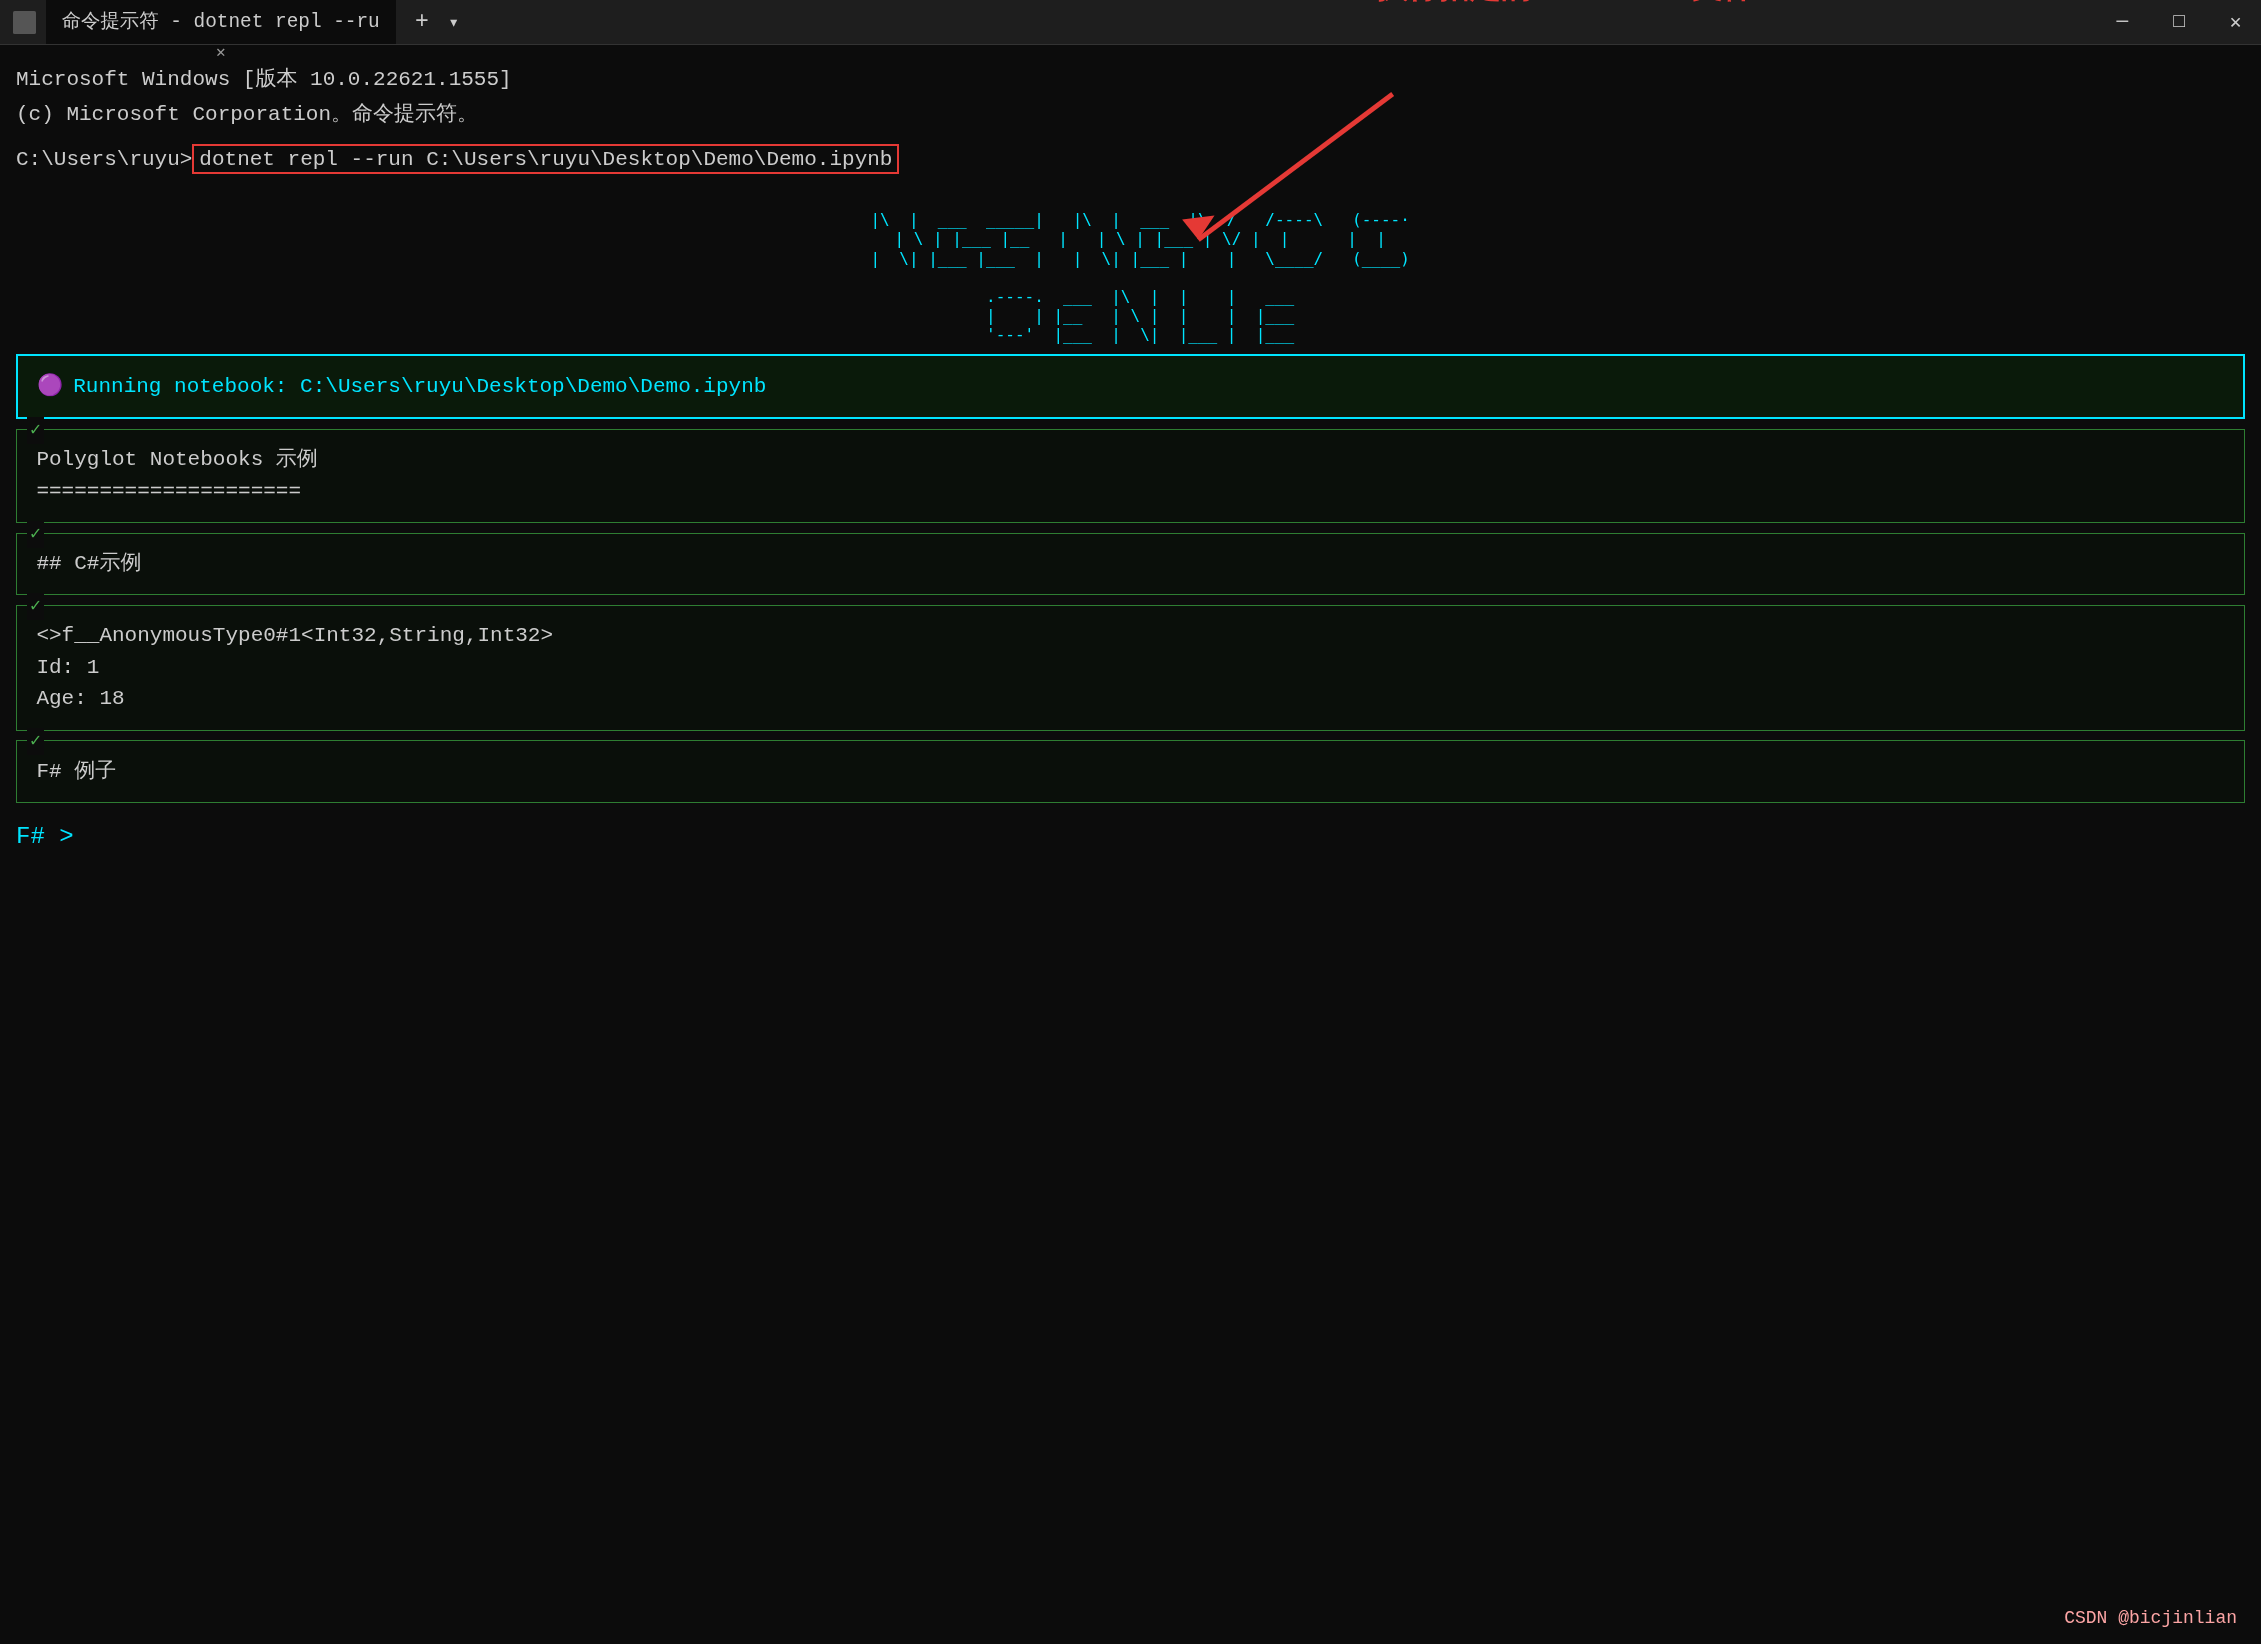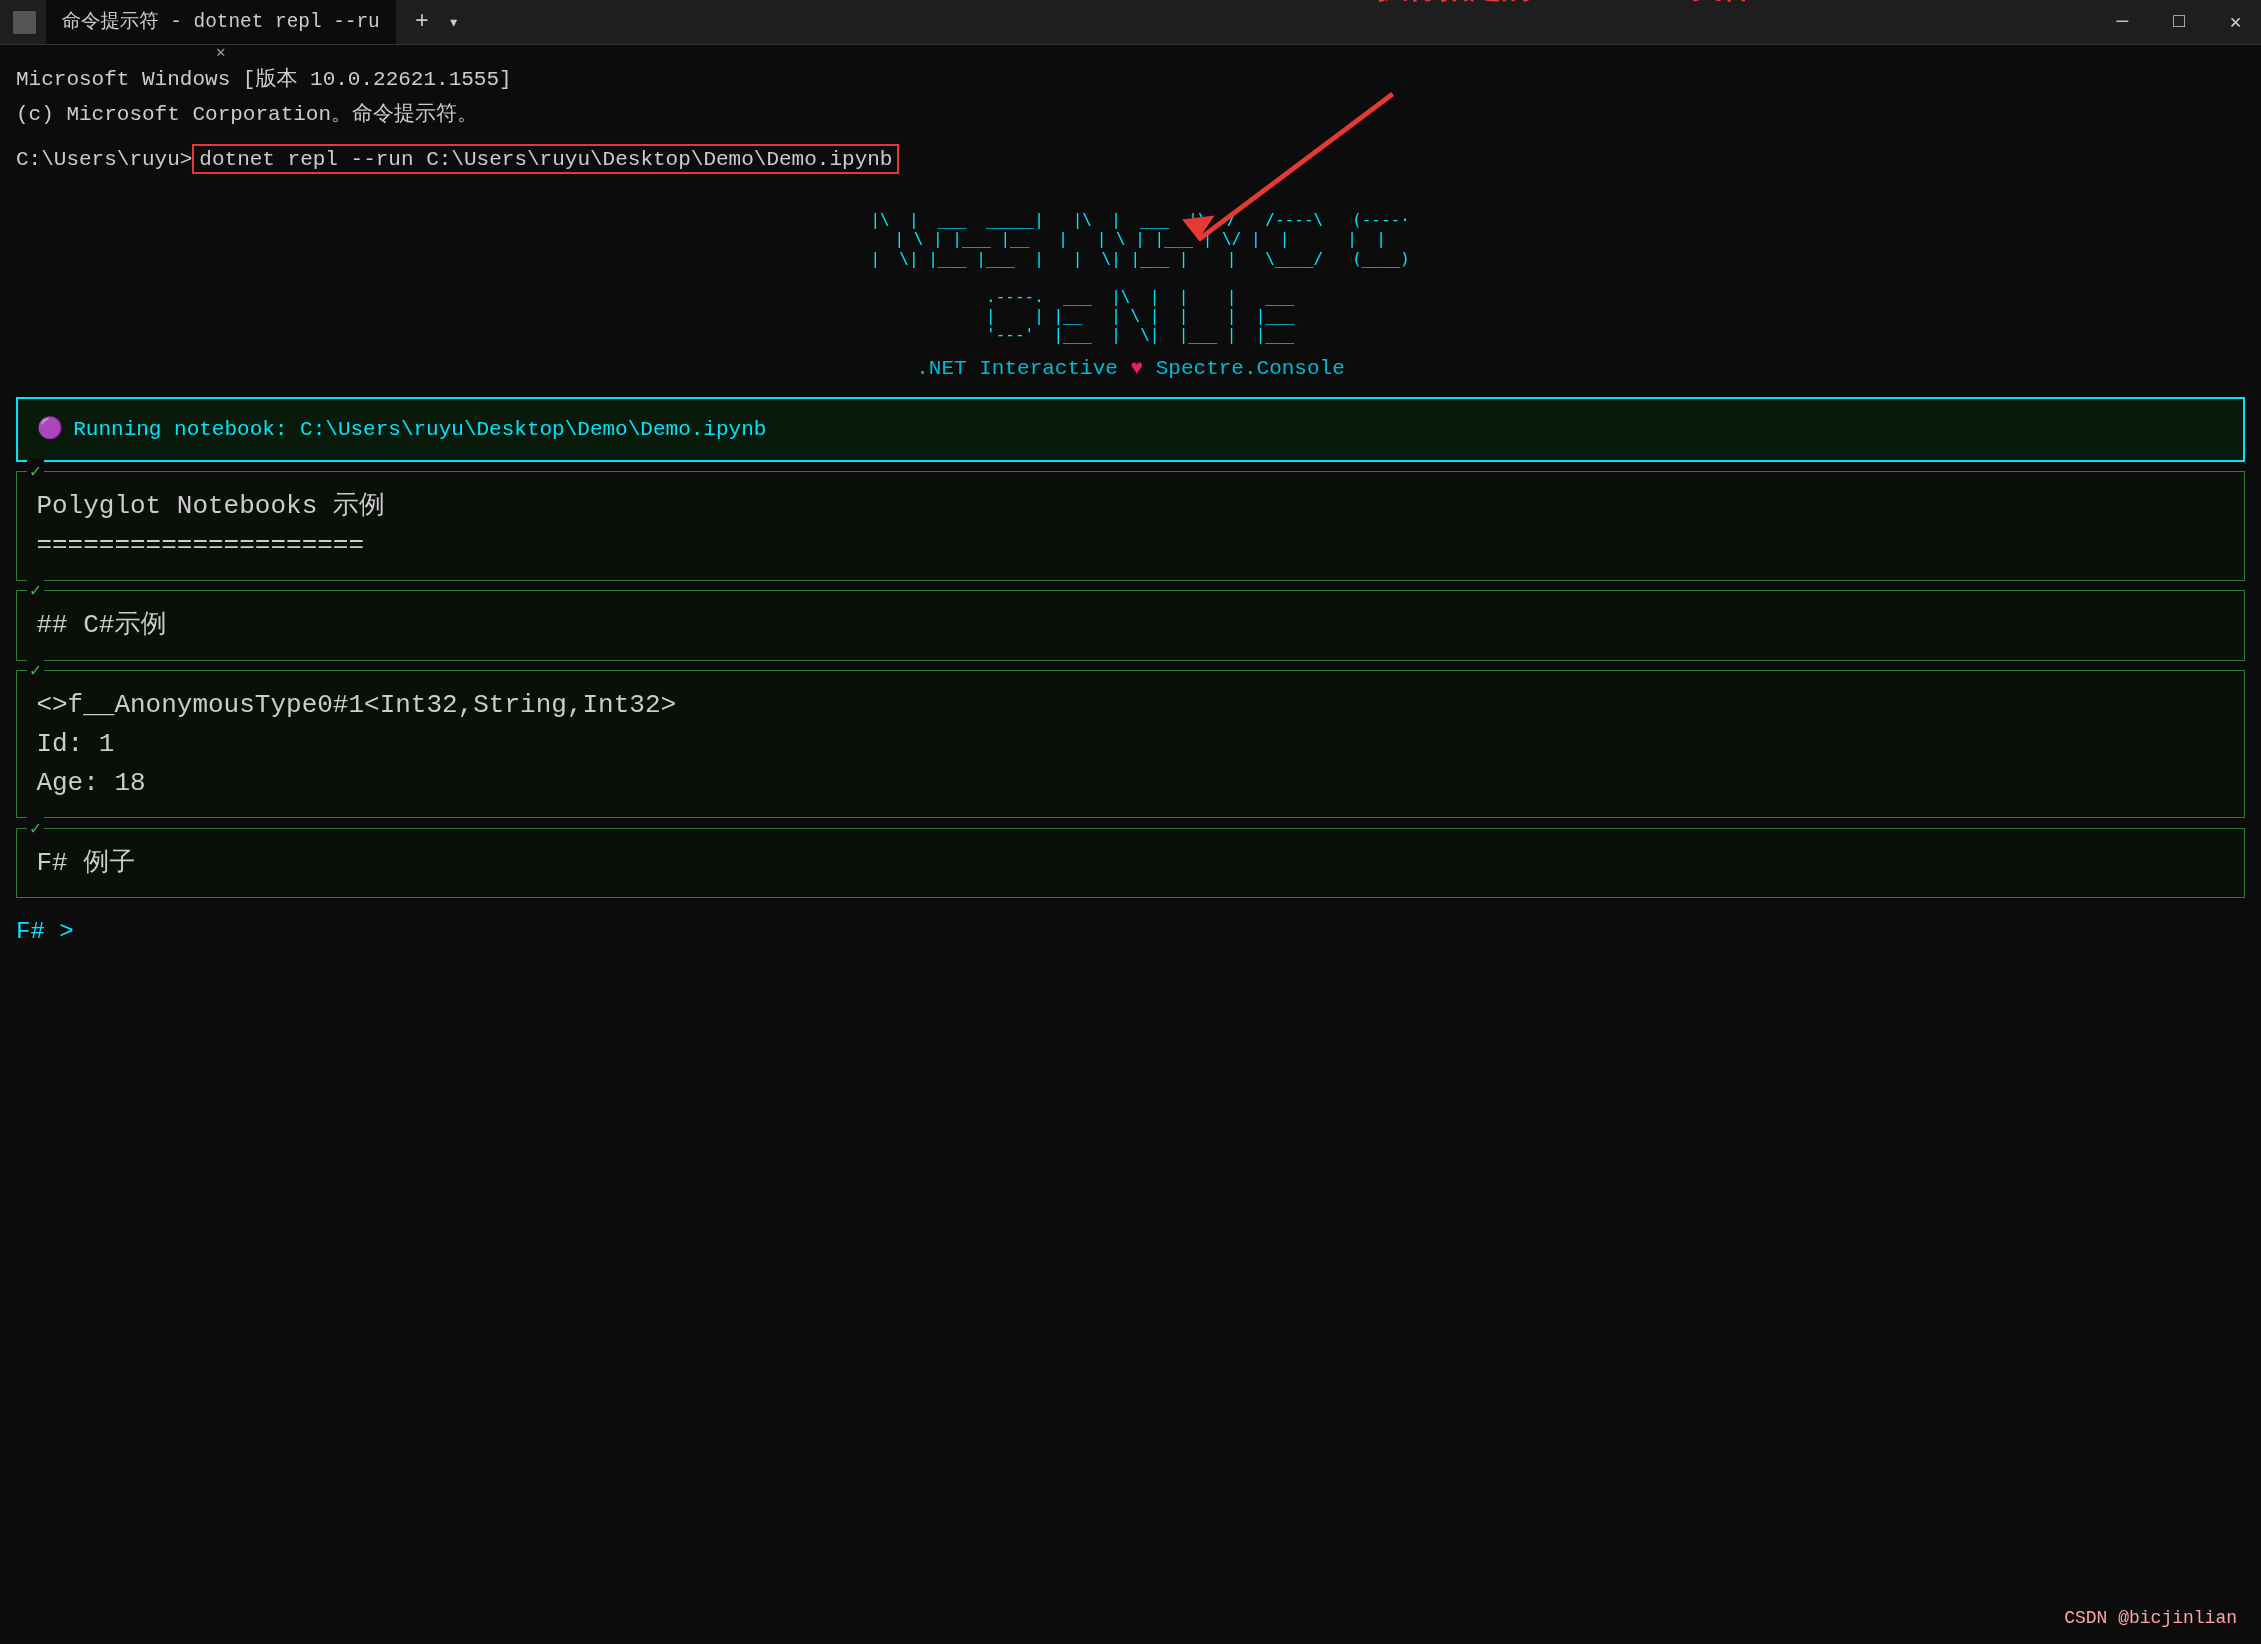--- a/index.html
+++ b/index.html
@@ -124,21 +124,21 @@
     .running-icon {
       font-size: 21px;
     }
 
     
     .output-box {
       border: 1.6px solid #2e7d32;
       padding: 14.6px 19.4px;
       margin: 9.7px 0;
       color: #cccccc;
-      font-size: 26px;
+      font-size: 21px;
       background: #0a0f0a;
       position: relative;
     }
 
     .output-box::before {
       content: '✓';
       color: #4caf50;
       position: absolute;
       top: -13px;
       left: 9.7px;
@@ -222,25 +222,20 @@
 
     <div class="ascii-art"><span style="color:#00e5ff; font-family: monospace; font-size:16px; white-space:pre; display:block; line-height:1.2; text-align:center;">
   |\  |  ___  _____|   |\  |  ___  |\  /   /----\   (----·
   | \ | |___ |__   |   | \ | |___ | \/ |  |      |  |
   |  \| |___ |___  |   |  \| |___ |    |   \____/   (____)
 
   .----.  ___  |\  |  |    |   ___
   |    | |__   | \ |  |    |  |___
   '---'  |___  |  \|  |___ |  |___</span></div>
 
-    <div class="net-interactive-line">
-      <span>.NET Interactive</span>
-      <span class="heart"> ♥ </span>
-      <span>Spectre.Console</span>
-    </div>
 
     <svg class="arrow-svg" style="position:absolute; top:-259px; left:0; width:2261px; height:405px; pointer-events:none;" viewBox="0 0 2792 500" width="2261" height="405">
 
       <line x1="1700" y1="200" x2="1460" y2="380" stroke="#e53935" stroke-width="6"></line>
       <polygon points="1460,380 1480,350 1440,355" fill="#e53935"></polygon>
     </svg>
     <div class="annotation-text" style="top: -227px; left: 1361px;">执行指定的 Notebook 文件</div>
 
   </div>
 

